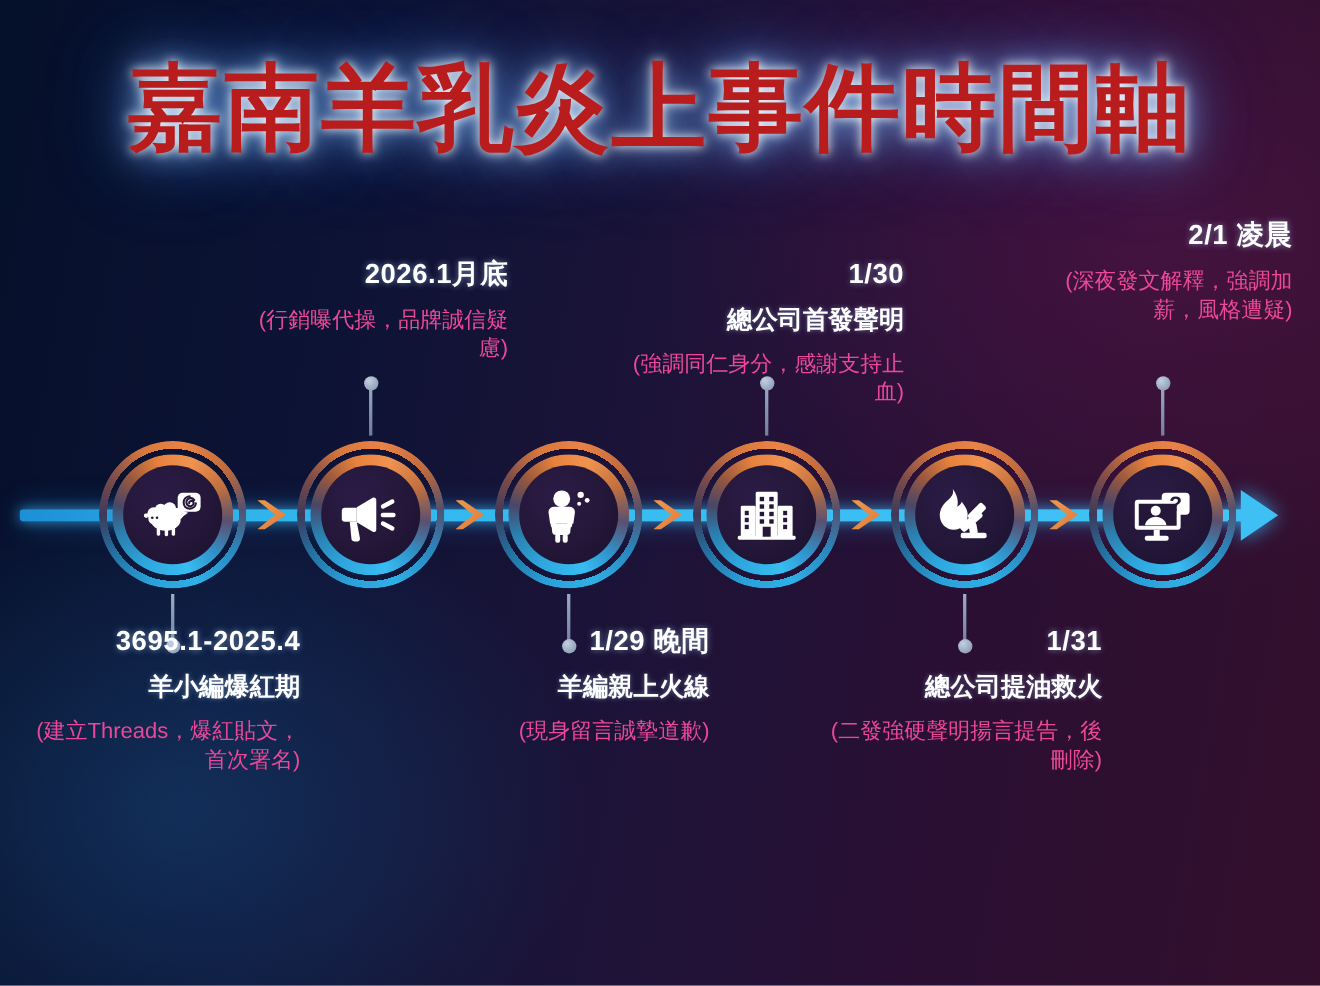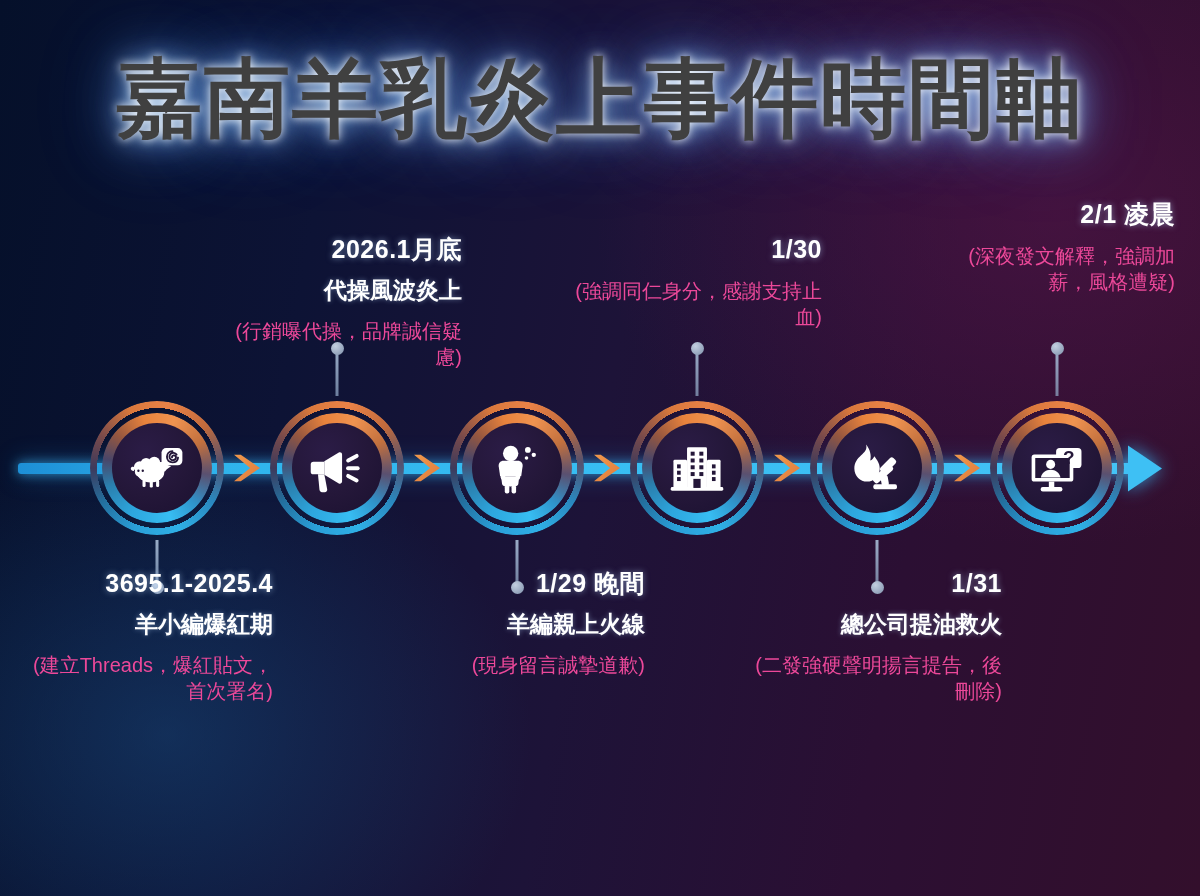--- a/index.html
+++ b/index.html
@@ -21,21 +21,21 @@
   
   .title-wrap {
     position:absolute; top:52px; left:0; width:1200px;
     text-align:center;
   }
   .title {
     display:inline-block;
     font-size:86px;
     font-weight:700;
     letter-spacing:2px;
-    color:#404040;
+    color:#b91c1c;
     line-height:1.08;
     text-shadow:
       0 0 10px rgba(255,255,255,0.95),
       0 0 26px rgba(150,205,255,0.85),
       0 0 52px rgba(90,160,255,0.65),
       0 0 86px rgba(60,120,230,0.45);
   }
 
   
   .axis {
@@ -230,21 +230,20 @@
         <rect x="42" y="30" width="15" height="4.4" rx="2.2"></rect>
         <rect x="41.5" y="19" width="15" height="4.4" rx="2.2" transform="rotate(-28 49 21.2)"></rect>
         <rect x="41.5" y="41" width="15" height="4.4" rx="2.2" transform="rotate(28 49 43.2)"></rect>
       </g>
     </svg>
   </div>
 </div>
 <div class="stem up" style="left:337px; top:348px; height:48px"></div>
 <div class="label" style="left:337px; top:233px; width:250px">
   <div class="date">2026.1月底</div>
-  <div class="head">代操風波炎上</div>
   <div class="sub">(行銷曝代操，品牌誠信疑慮)</div>
 </div>
 
 <div class="node" style="left:517px">
   <div class="ring-outer"></div>
   <div class="ring-inner"></div>
   <div class="disc">
     <svg viewBox="0 0 64 64">
       <g fill="#ffffff">
         <circle cx="25" cy="16" r="8.5"></circle>
@@ -295,20 +294,21 @@
         <rect x="48.5" y="28" width="4" height="4.4"></rect>
         <rect x="48.5" y="35" width="4" height="4.4"></rect>
         <rect x="48.5" y="42" width="4" height="4.4"></rect>
       </g>
     </svg>
   </div>
 </div>
 <div class="stem up" style="left:697px; top:348px; height:48px"></div>
 <div class="label" style="left:697px; top:233px; width:250px">
   <div class="date">1/30</div>
+  <div class="head">總公司首發聲明</div>
   <div class="sub">(強調同仁身分，感謝支持止血)</div>
 </div>
 
 <div class="node" style="left:877px">
   <div class="ring-outer"></div>
   <div class="ring-inner"></div>
   <div class="disc">
     <svg viewBox="0 0 64 64">
       <g fill="#ffffff">
         <path d="M20 6c1.5 6-2 8.5-5.5 12C10 22 7 26.5 7 32.5 7 41 13.5 47 21 47s14-6 14-14.5c0-6-3-9.5-6-13.5-1 2.5-2.5 4-4.5 4.8 1.5-5.5 0-12-4.5-17.8z"></path>

